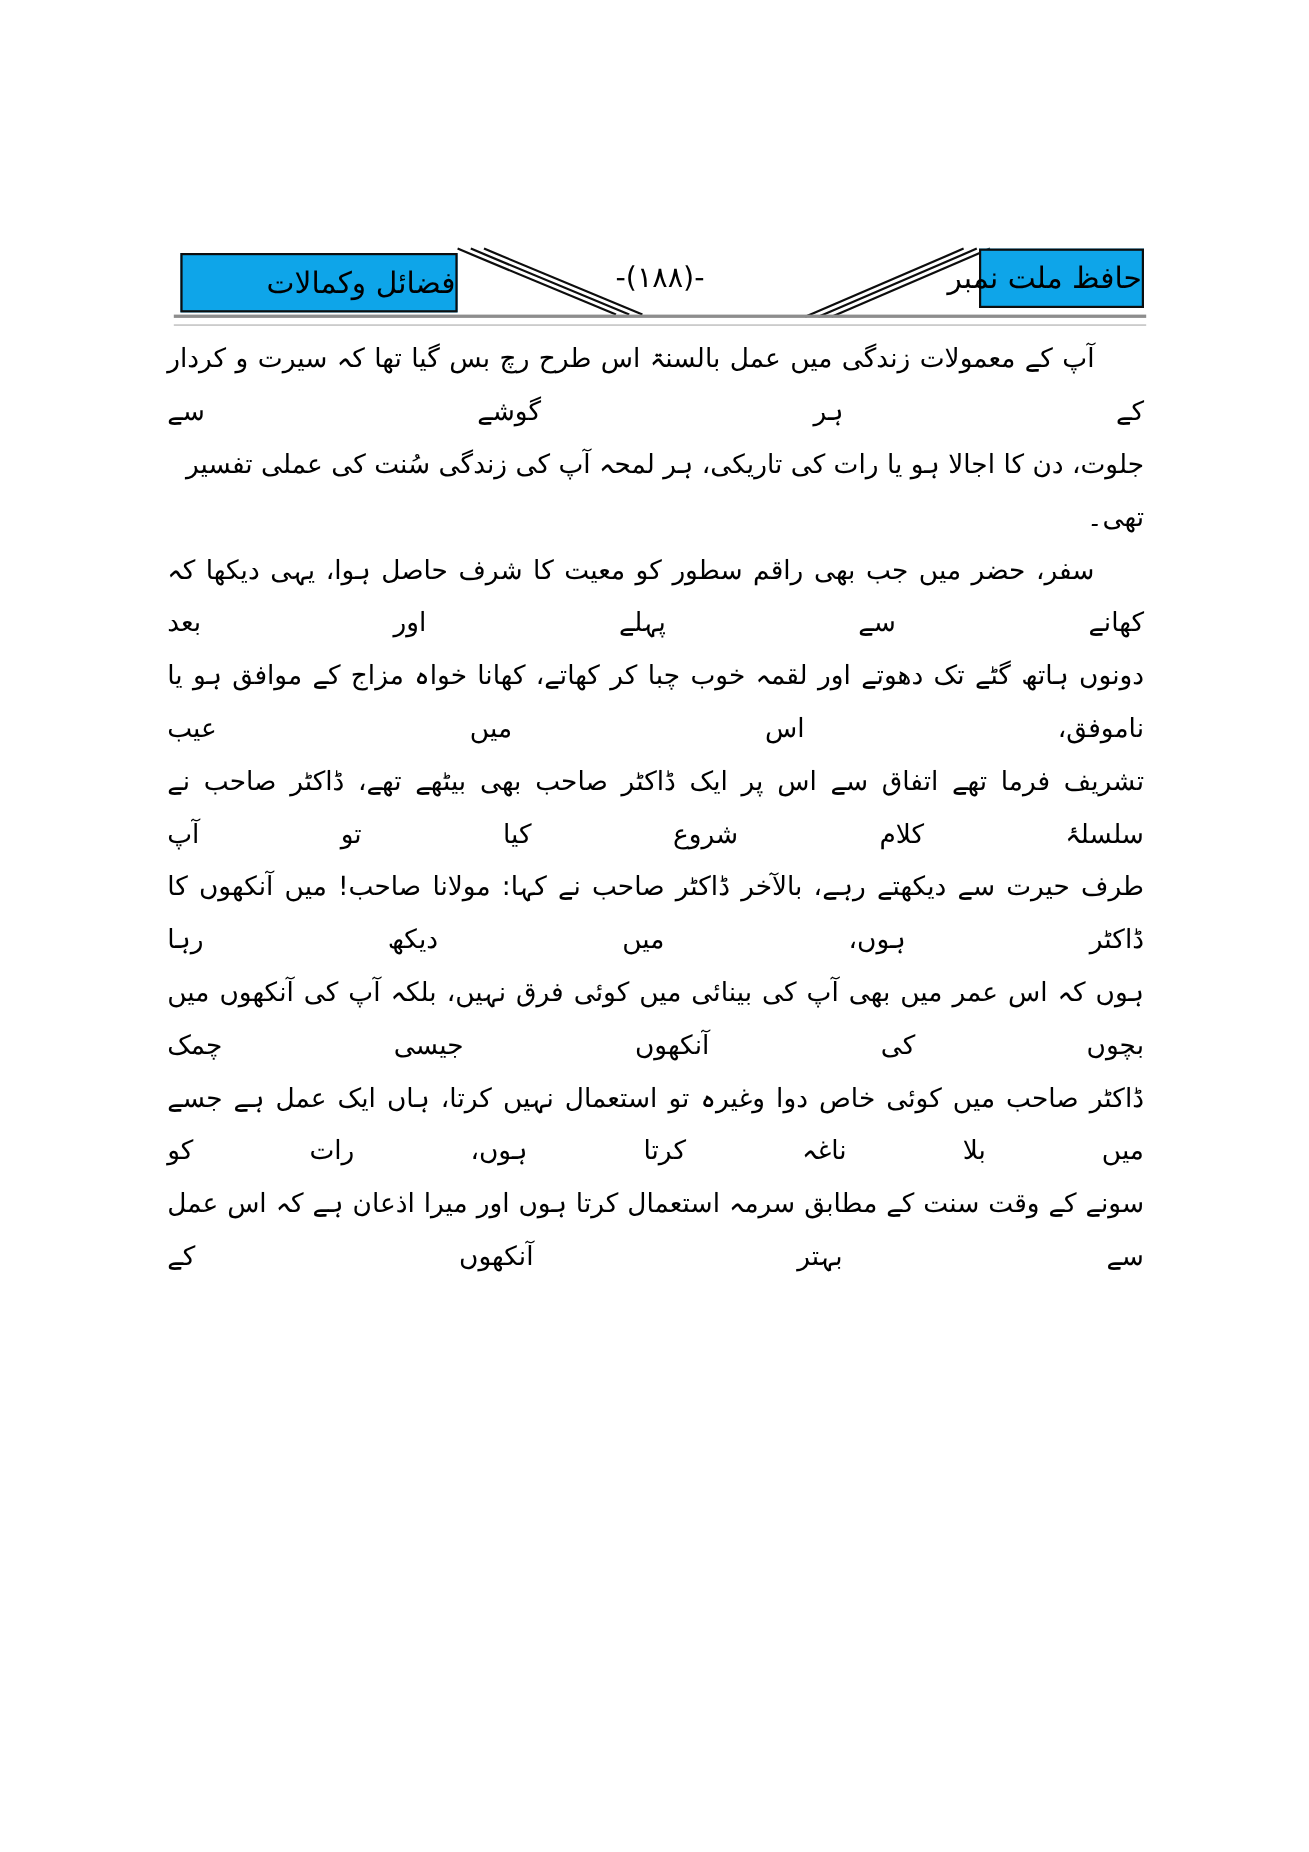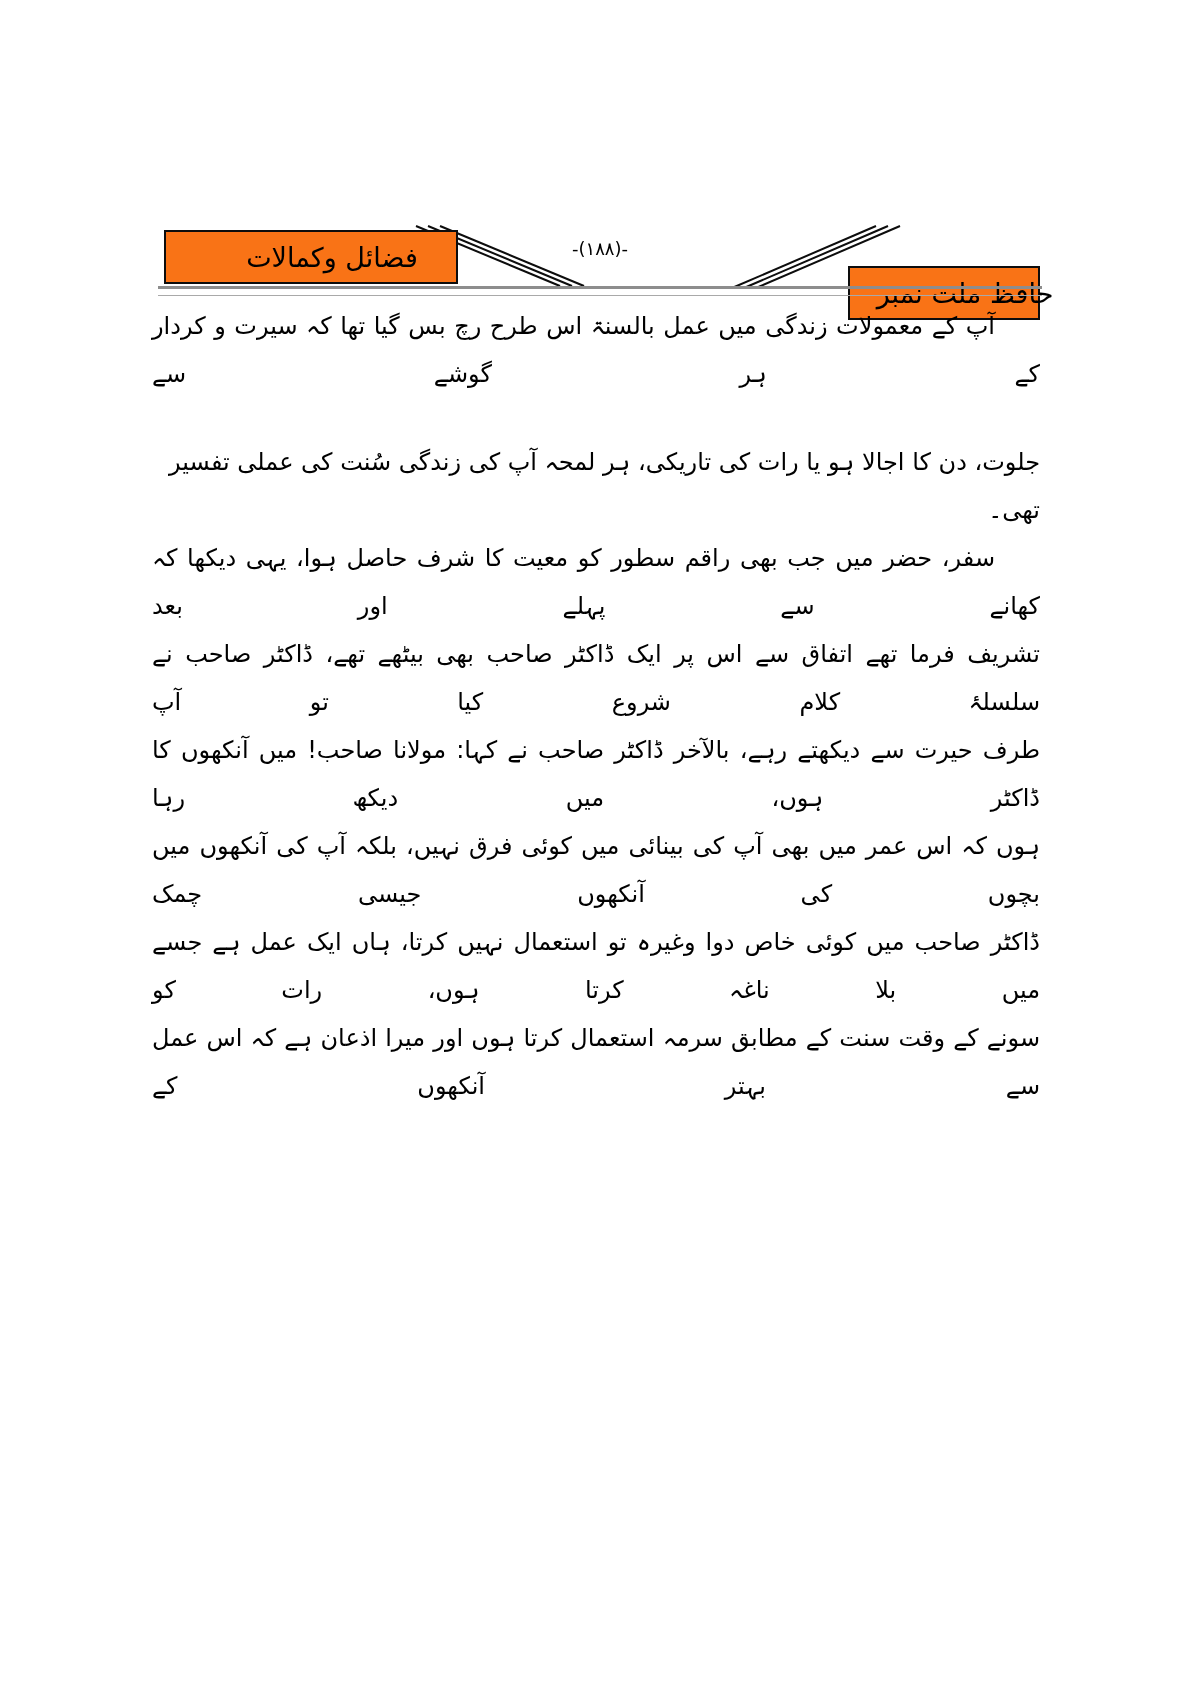--- a/index.html
+++ b/index.html
@@ -14,53 +14,52 @@
   
   .header{
     position:absolute;
     left:158px;top:224px;
     width:884px;height:70px;
   }
   .orn{position:absolute;left:0;top:0;width:884px;height:70px;}
   .hbox{
     position:absolute;
     border:2px solid #0d0d0d;
-    background:#f97316;
-    display:flex;align-items:center;justify-content:center;
+    background:#0ea5e9;
+    display:flex;align-items:center;justify-content:flex-start;
     font-size:27px;
     white-space:nowrap;
-    padding-left:42px;
   }
   .hbox.right{right:2px;top:2px;width:146px;height:50px;}
   .hbox.left{left:6px;top:6px;width:248px;height:50px;letter-spacing:1px;}
   .pagenum{
     position:absolute;left:50%;top:14px;
     transform:translateX(-50%);
     direction:ltr;
-    font-size:18px;
+    font-size:26px;
     letter-spacing:1px;
   }
   .hrule{
     position:absolute;left:0;top:62px;width:884px;height:6px;
     border-top:3px solid #8d8d8d;
     border-bottom:1px solid #a9a9a9;
   }
   
   .body-text{
     position:absolute;
     left:152px;top:302px;
     width:888px;
     direction:rtl;
     font-size:24px;
     line-height:48px;
   }
   .line{width:100%;}
   .just{text-align:justify;text-align-last:justify;}
   .first{text-align:justify;text-align-last:justify;text-indent:45px;}
-  .right{text-align:right;margin-top:40px;}
+  .right{text-align:right;}
   .right-ind{text-align:right;padding-left:0;padding-right:70px;box-sizing:border-box;}
 </style>
 </head>
 <body>
 
 <div class="page">
 
   <div class="header">
 
     <svg class="orn" viewBox="0 0 884 70">
@@ -84,20 +83,21 @@
       <span>فضائل وکمالات</span>
     </div>
 
     <div class="hrule"></div>
   </div>
 
   <div class="body-text">
     <div class="line first">آپ کے معمولات زندگی میں عمل بالسنۃ اس طرح رچ بس گیا تھا کہ سیرت و کردار کے ہر گوشے سے</div>
     <div class="line right">جلوت، دن کا اجالا ہو یا رات کی تاریکی، ہر لمحہ آپ کی زندگی سُنت کی عملی تفسیر تھی۔</div>
     <div class="line first">سفر، حضر میں جب بھی راقم سطور کو معیت کا شرف حاصل ہوا، یہی دیکھا کہ کھانے سے پہلے اور بعد</div>
+    <div class="line just">دونوں ہاتھ گٹے تک دھوتے اور لقمہ خوب چبا کر کھاتے، کھانا خواہ مزاج کے موافق ہو یا ناموفق، اس میں عیب</div>
     <div class="line just">تشریف فرما تھے اتفاق سے اس پر ایک ڈاکٹر صاحب بھی بیٹھے تھے، ڈاکٹر صاحب نے سلسلۂ کلام شروع کیا تو آپ</div>
     <div class="line just">طرف حیرت سے دیکھتے رہے، بالآخر ڈاکٹر صاحب نے کہا: مولانا صاحب! میں آنکھوں کا ڈاکٹر ہوں، میں دیکھ رہا</div>
     <div class="line just">ہوں کہ اس عمر میں بھی آپ کی بینائی میں کوئی فرق نہیں، بلکہ آپ کی آنکھوں میں بچوں کی آنکھوں جیسی چمک</div>
     <div class="line just">ڈاکٹر صاحب میں کوئی خاص دوا وغیرہ تو استعمال نہیں کرتا، ہاں ایک عمل ہے جسے میں بلا ناغہ کرتا ہوں، رات کو</div>
     <div class="line just">سونے کے وقت سنت کے مطابق سرمہ استعمال کرتا ہوں اور میرا اذعان ہے کہ اس عمل سے بہتر آنکھوں کے</div>
 
   </div>
 
 </div>
 

